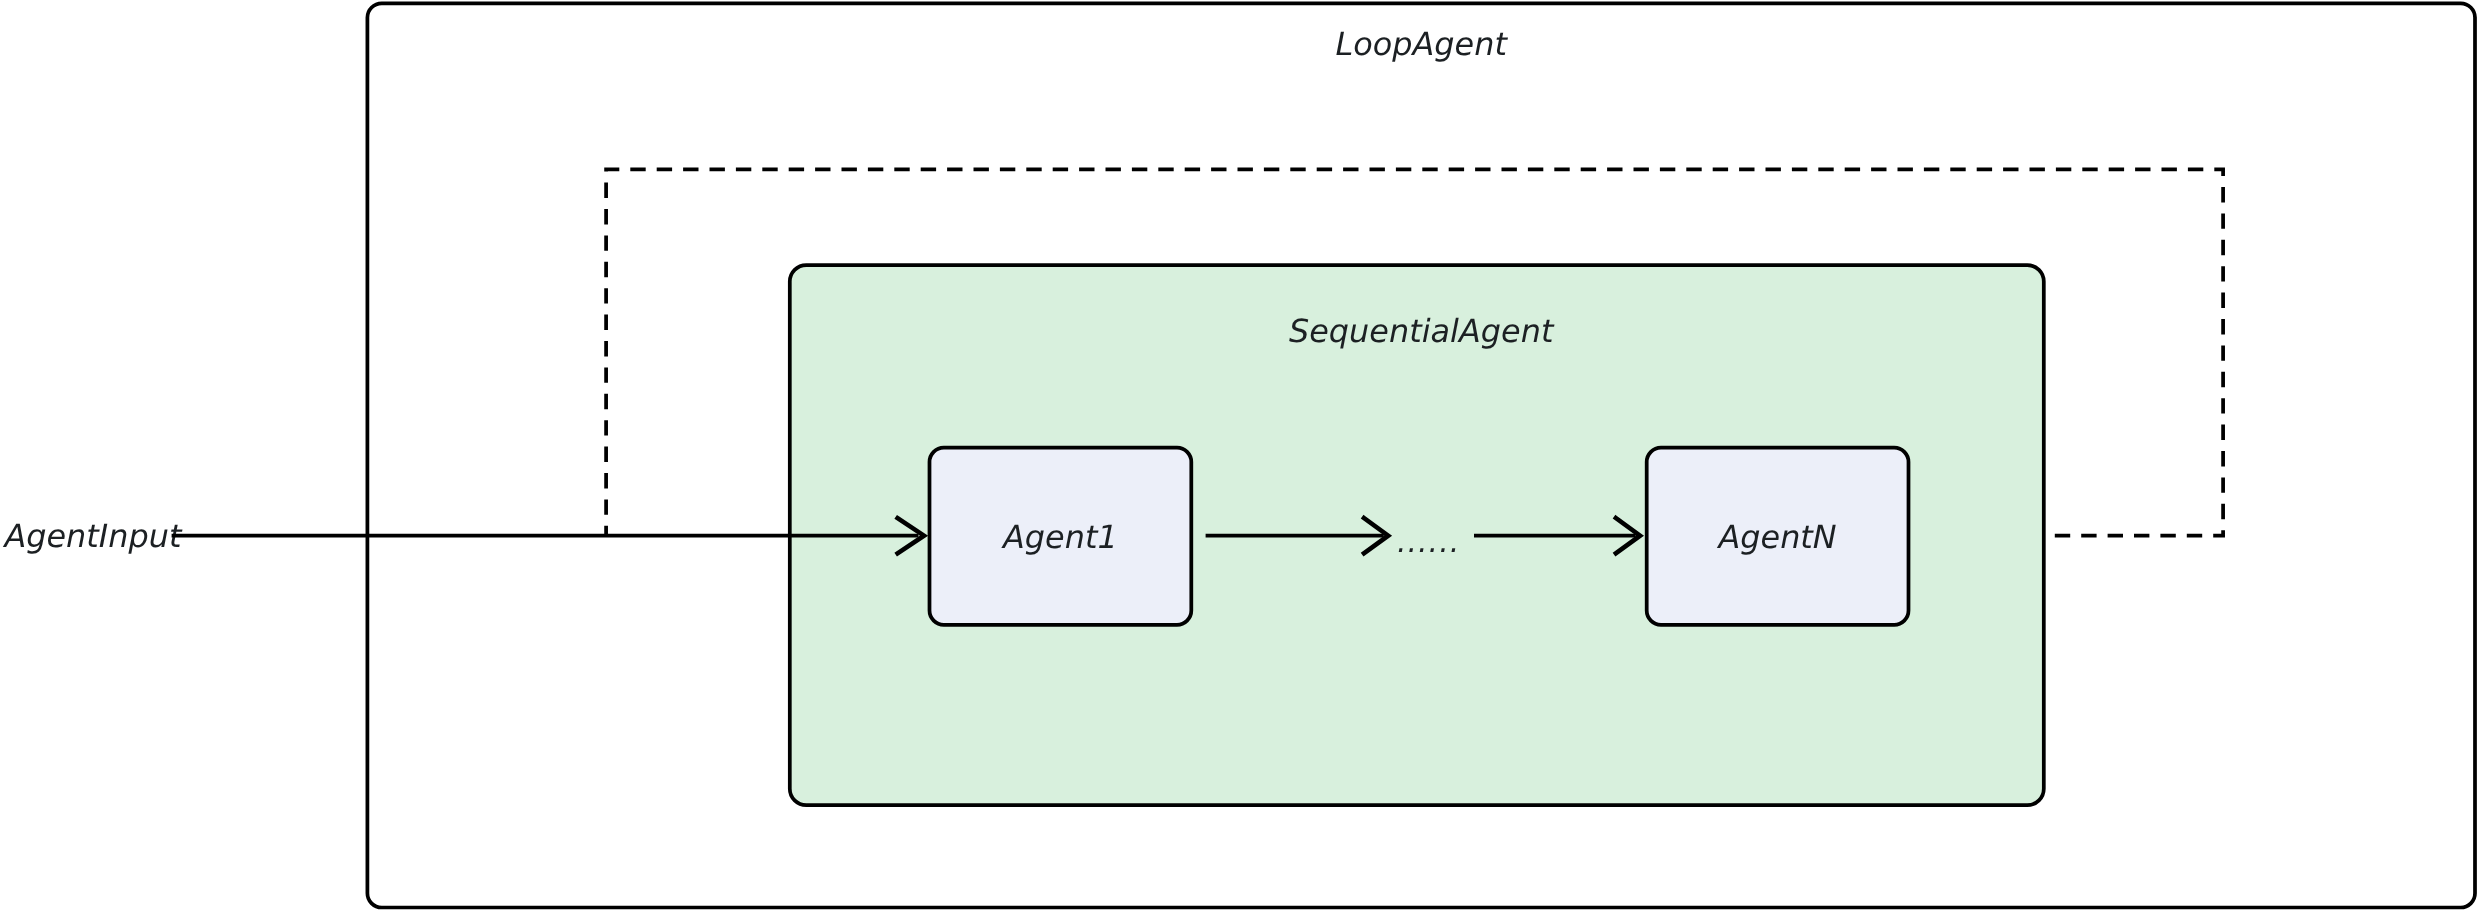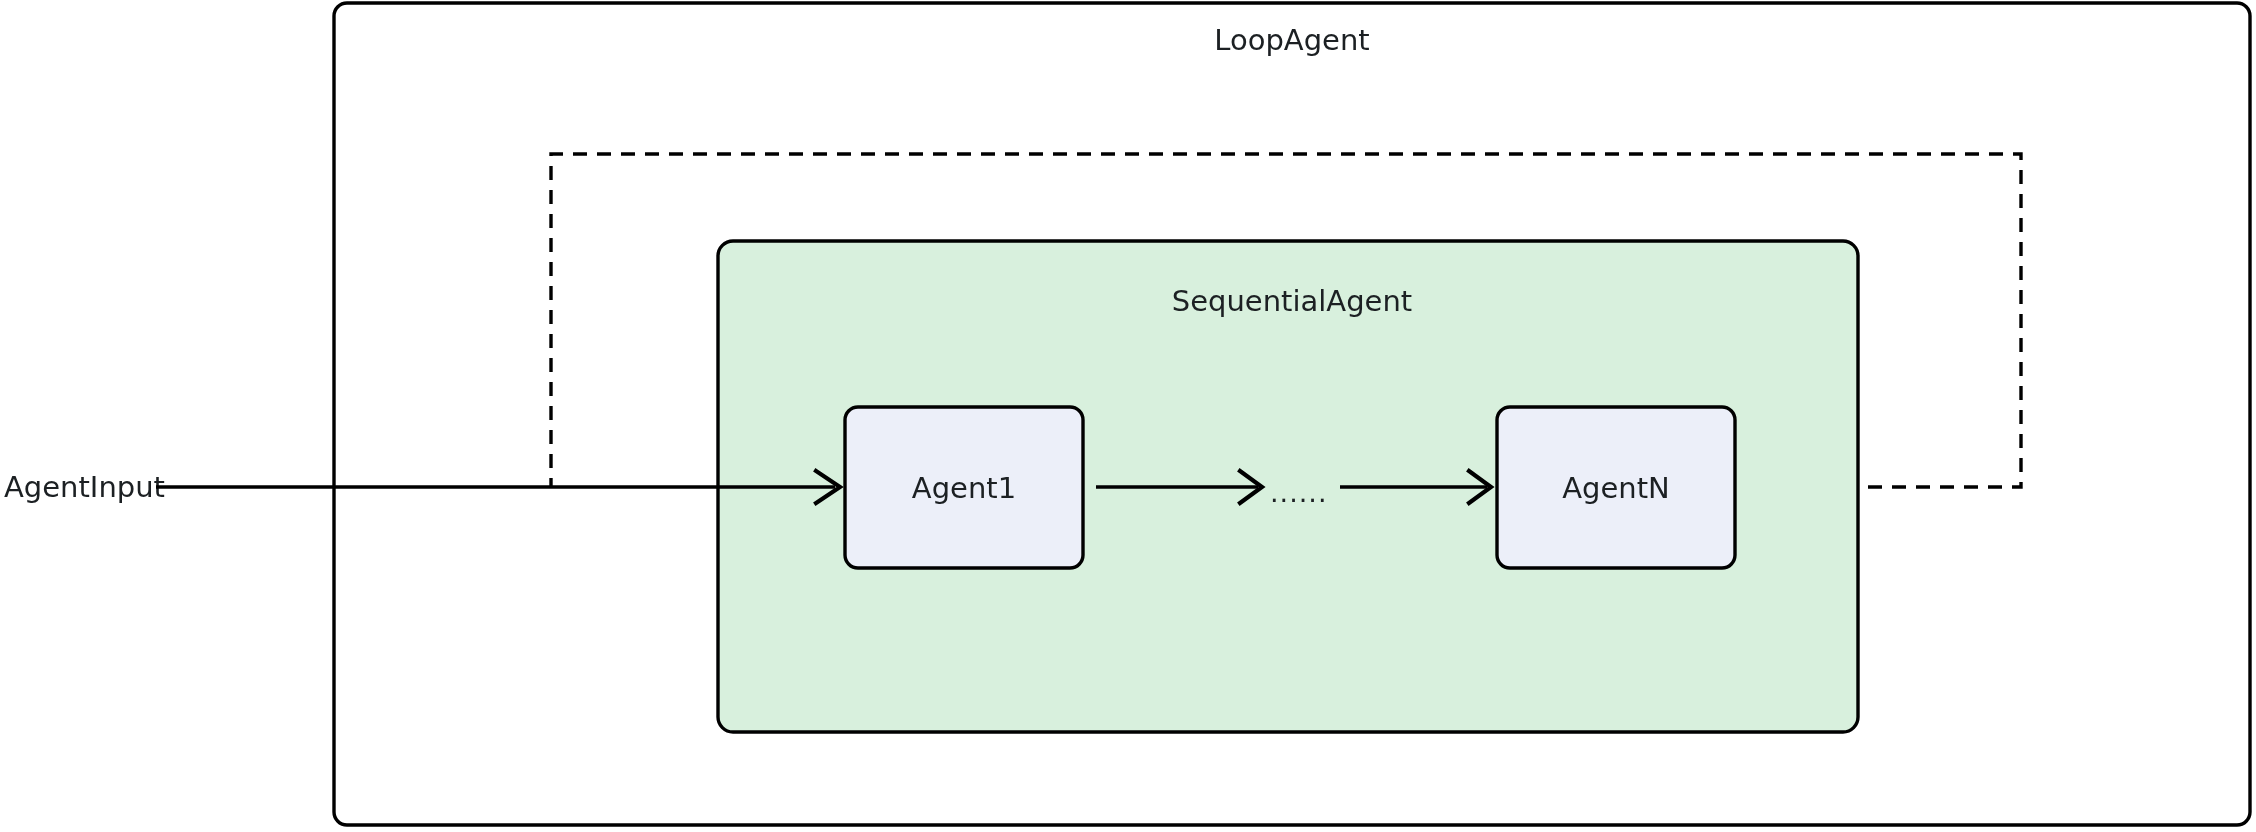--- a/index.html
+++ b/index.html
@@ -10,20 +10,21 @@
   body {
     width: 2256px;
     height: 832px;
     overflow: hidden;
     font-family: "DejaVu Sans", "Liberation Sans", sans-serif;
   }
   #diagram-root {
     position: relative;
     width: 2024px;
     height: 832px;
+    font-style: italic;
   }
   svg.canvas {
     position: absolute;
     top: 0;
     left: 0;
     width: 2256px;
     height: 832px;
     display: block;
   }
   .diagram-label {

